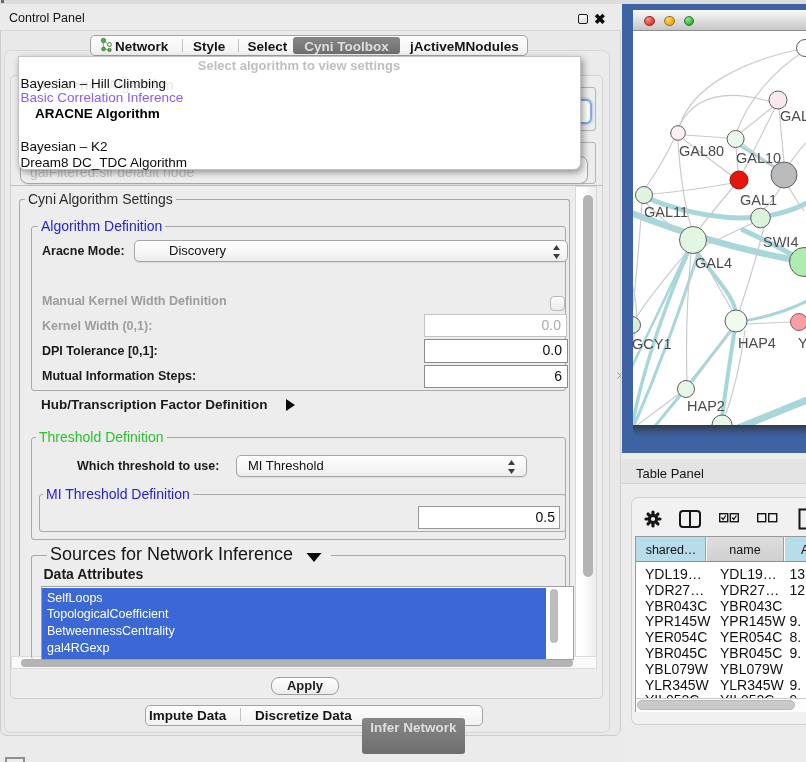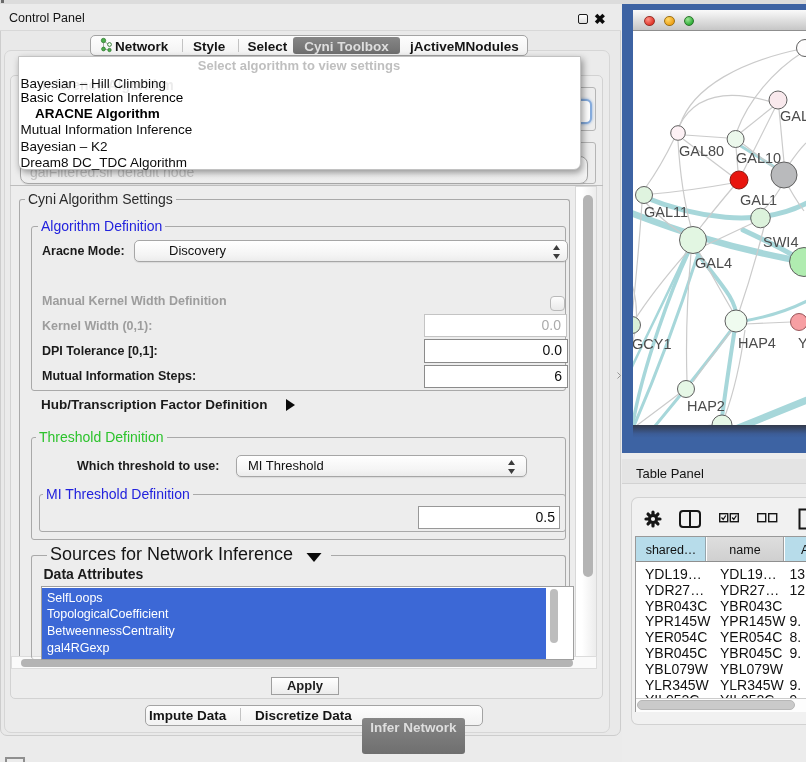--- a/index.html
+++ b/index.html
@@ -112,37 +112,36 @@
   <div class="lbl" style="left:43.5px;top:565.8px;font-size:14px">Data Attributes</div>
 
   <div class="abs" style="left:41px;top:586px;width:533px;height:74px;background:#fff;border:1px solid #9f9f9f"></div>
   <div class="abs" style="left:42px;top:588px;width:504px;height:71px;background:#3c68d6"></div>
   <div class="abs" style="left:47px;top:590.5px;font-size:12.5px;color:#fff">SelfLoops</div>
   <div class="abs" style="left:47px;top:607px;font-size:12.5px;color:#fff">TopologicalCoefficient</div>
   <div class="abs" style="left:47px;top:624px;font-size:12.5px;color:#fff">BetweennessCentrality</div>
   <div class="abs" style="left:47px;top:641px;font-size:12.5px;color:#fff">gal4RGexp</div>
   <div class="abs" style="left:549.5px;top:589px;width:8.5px;height:54px;background:#bdbdbd;border-radius:4px"></div>
 
-  <div class="abs" style="left:271px;top:677px;width:68px;height:18px;background:linear-gradient(#ffffff,#ececec);border:1px solid #9f9f9f;border-radius:0;text-align:center;font-size:13px;font-weight:bold;color:#1d1d1d;line-height:16px">Apply</div>
+  <div class="abs" style="left:271px;top:677px;width:68px;height:18px;background:linear-gradient(#ffffff,#ececec);border:1px solid #9f9f9f;border-radius:8px;text-align:center;font-size:13px;font-weight:bold;color:#1d1d1d;line-height:16px">Apply</div>
 
   <div class="abs" style="left:145px;top:704.5px;width:338px;height:21.5px;background:linear-gradient(#fdfdfd,#f2f2f2);border:1px solid #a3a3a3;border-radius:5px"></div>
   <div class="tabtxt" style="left:149px;top:707.5px">Impute Data</div>
   <div class="sep" style="left:240px;top:708px;height:13px"></div>
   <div class="tabtxt" style="left:255px;top:707.5px">Discretize Data</div>
   <div class="dtab" style="left:362px;top:718px;width:103px;height:36px">
       <span style="top:2px">Infer Network</span>
     </div>
 
   <div class="abs" style="left:17.5px;top:56px;width:563.5px;height:113.5px;background:#fff;border:1px solid #c2c2c2;border-radius:0 0 7px 7px;box-shadow:2px 3px 7px rgba(0,0,0,0.40)"></div>
   <div class="abs" style="left:42px;top:77px;font-size:14px;font-weight:bold;color:#ebebeb;white-space:nowrap">Inference Algorithm</div>
   <div class="abs" style="left:17.5px;top:57.5px;width:563px;text-align:center;font-size:13px;font-weight:bold;color:#bfbfbf">Select algorithm to view settings</div>
   <div class="abs" style="left:20.5px;top:76px;font-size:13.5px;color:#0c0c0c">Bayesian – Hill Climbing</div>
-  <div class="abs" style="left:20.5px;top:89.8px;font-size:13.5px;color:#000000">Basic Correlation Inference</div>
+  <div class="abs" style="left:20.5px;top:89.8px;font-size:13.5px;color:#8b5cf6">Basic Correlation Inference</div>
   <div class="abs" style="left:35px;top:106.1px;font-size:13.5px;font-weight:bold;color:#000">ARACNE Algorithm</div>
-  <div class="abs" style="left:20.5px;top:122.4px;font-size:13.5px;color:#0c0c0c">Mutual Information Inference</div>
   <div class="abs" style="left:20.5px;top:138.7px;font-size:13.5px;color:#0c0c0c">Bayesian – K2</div>
   <div class="abs" style="left:20.5px;top:155px;font-size:13.5px;color:#0c0c0c">Dream8 DC_TDC Algorithm</div>
 
   <div class="abs" style="left:5px;top:757px;width:20px;height:16px;border:2px solid #8f8f8f;background:#ececec"></div>
 
   <svg class="abs" style="left:617px;top:372px" width="4" height="7" viewBox="0 0 4 7">
       <path d="M0.5 0.5 L3.5 3.5 L0.5 6.5" stroke="#8a8a8a" stroke-width="0.9" fill="none"></path>
     </svg>
 
   <div class="abs" style="left:622px;top:4px;width:184px;height:449px;background:#3d63a3"></div>

